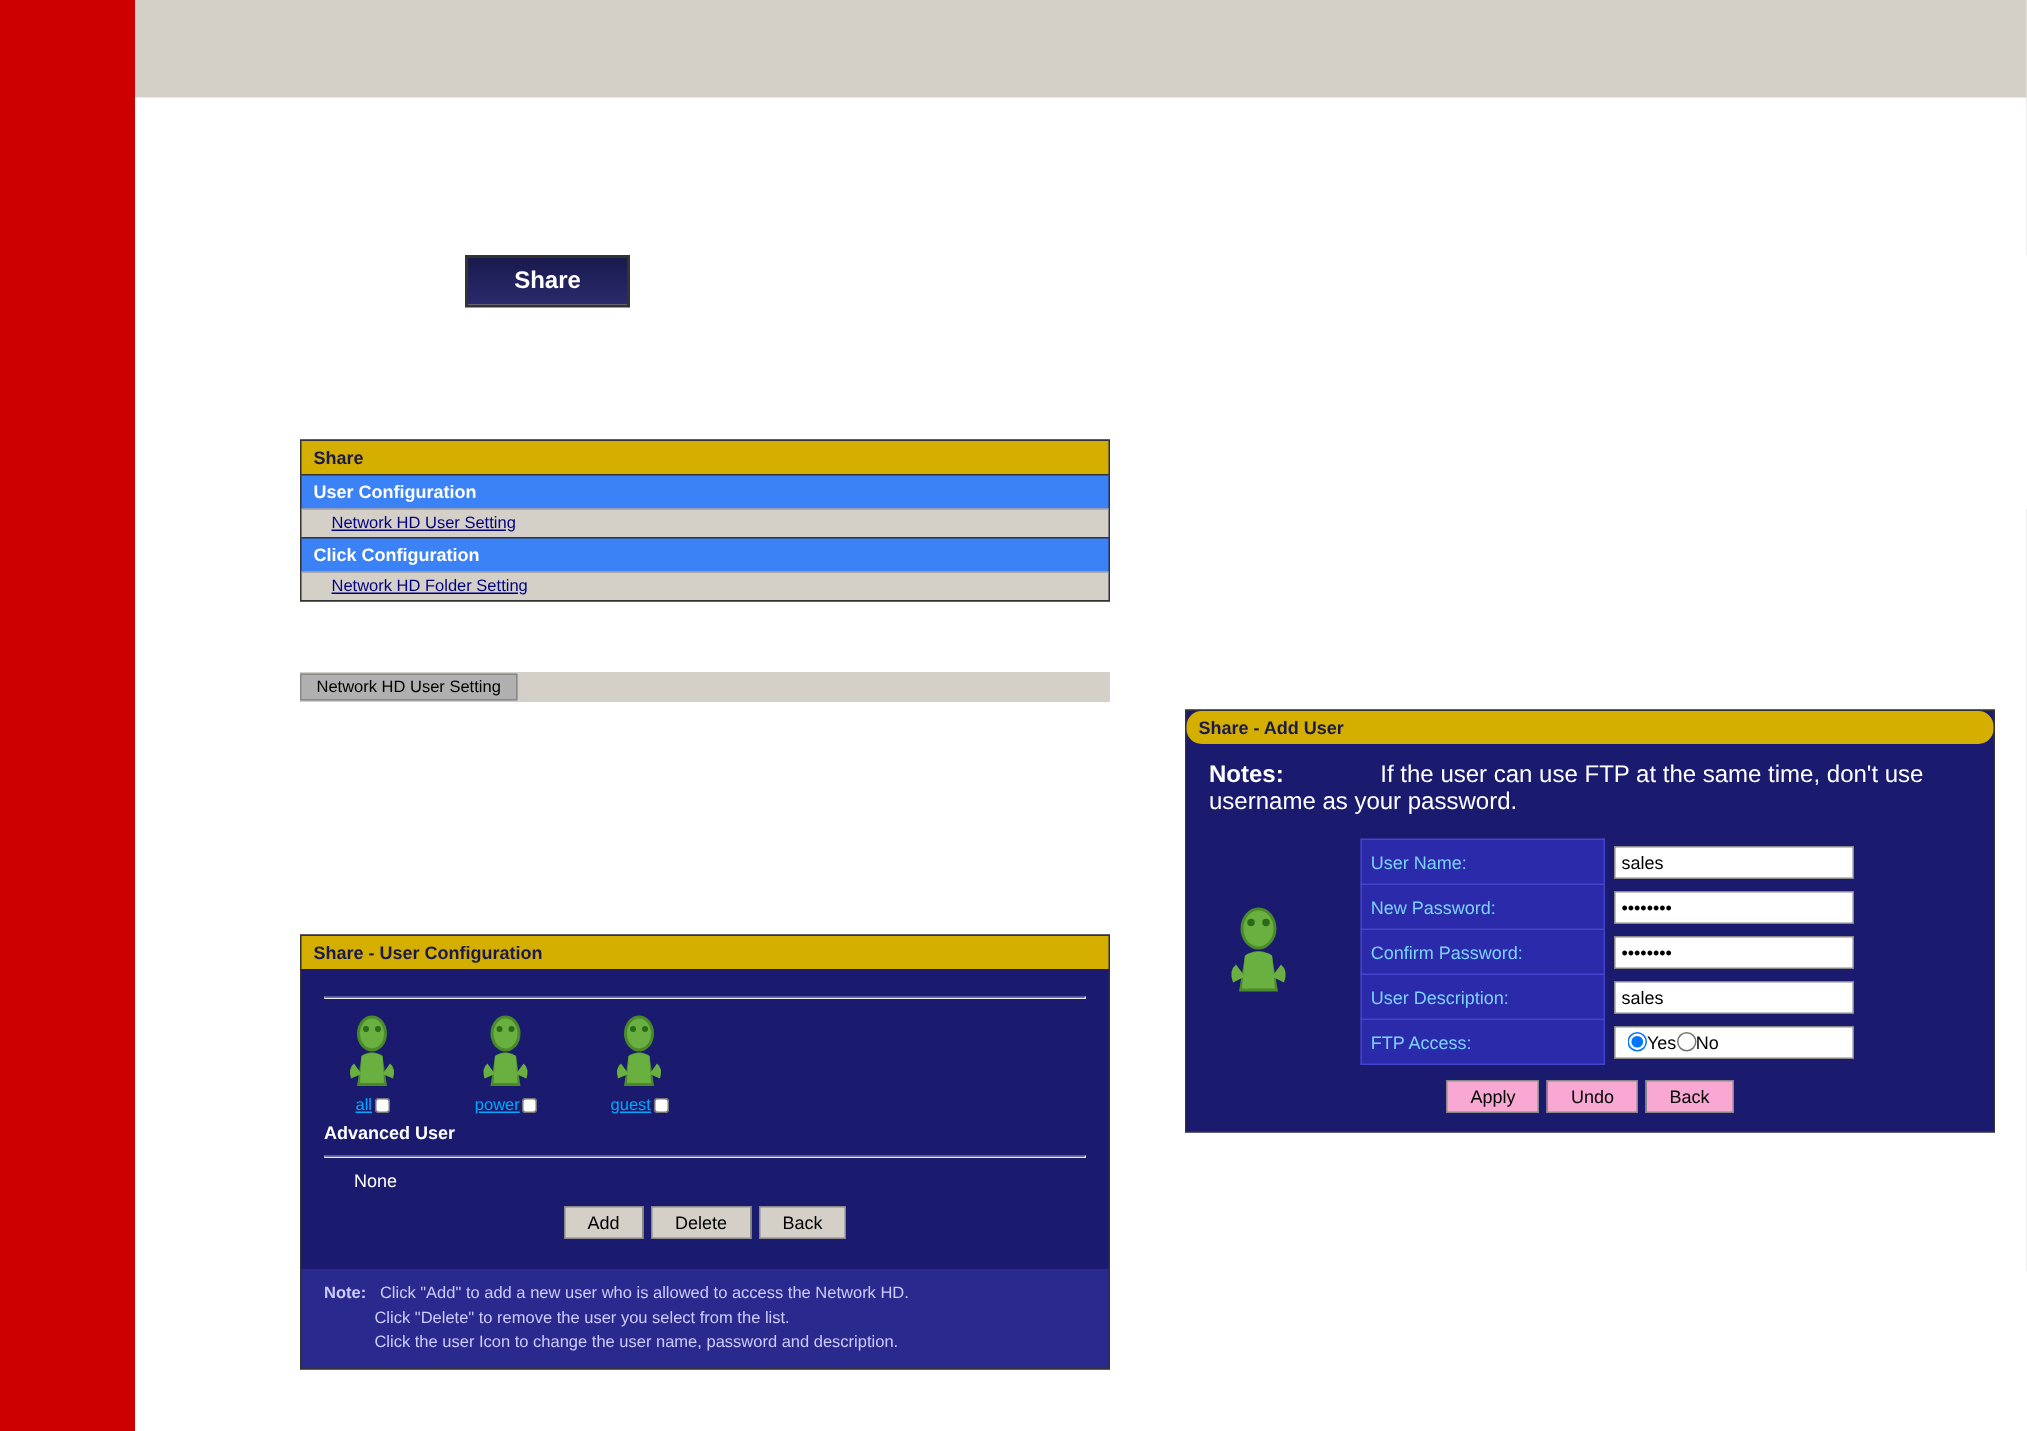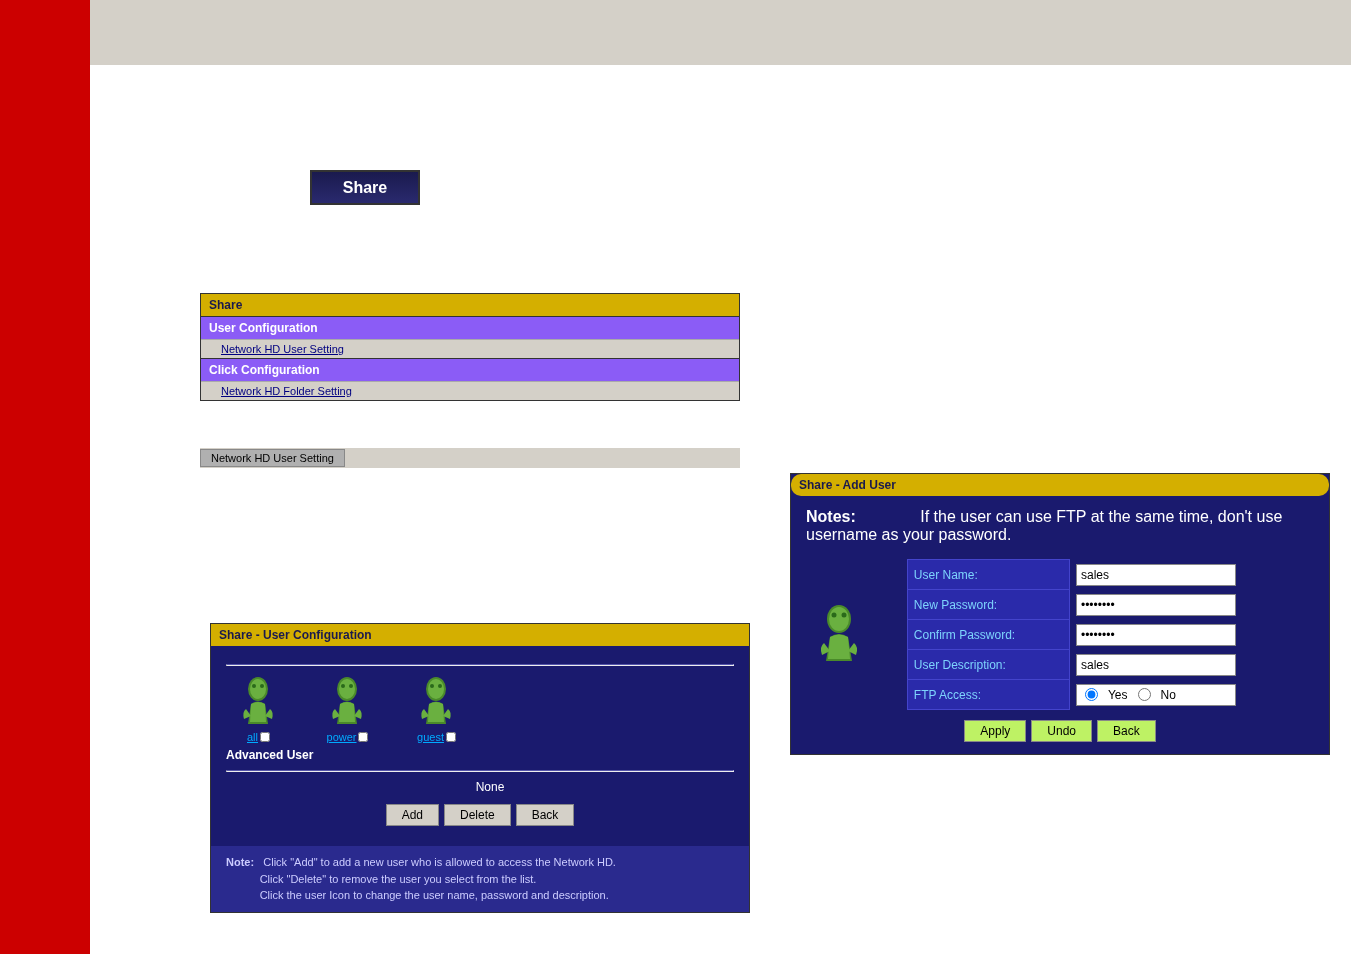--- a/index.html
+++ b/index.html
@@ -73,21 +73,21 @@
 
     .share-nav-panel .panel-title {
       background: #d4af00;
       color: #1a1a4e;
       font-weight: bold;
       padding: 4px 8px;
       font-size: 12px;
     }
 
     .share-nav-panel .section-header {
-      background: #8b5cf6;
+      background: #3b82f6;
       color: white;
       padding: 4px 8px;
       font-weight: bold;
       font-size: 12px;
       border-top: 1px solid #333;
     }
 
     .share-nav-panel .nav-item {
       background: #d4d0c8;
       color: #000080;
@@ -118,21 +118,21 @@
       color: #000;
       margin-right: 2px;
       height: 18px;
       display: flex;
       align-items: center;
     }
 
     
     .user-config-panel {
       position: absolute;
-      left: 120px;
+      left: 110px;
       top: 558px;
       width: 540px;
       background: #1a1a6e;
       border: 1px solid #333;
     }
 
     .user-config-panel .panel-title {
       background: #d4af00;
       color: #1a1a4e;
       font-weight: bold;
@@ -192,21 +192,20 @@
       font-weight: bold;
       color: white;
       font-size: 12px;
       margin-bottom: 5px;
     }
 
     .none-label {
       color: white;
       font-size: 12px;
       padding-left: 20px;
-      text-align: center;
     }
 
     .button-row {
       display: flex;
       gap: 5px;
       justify-content: center;
       margin: 10px 0;
     }
 
     .btn-add, .btn-delete, .btn-back {
@@ -292,21 +291,20 @@
       padding: 2px 4px;
       border: 1px solid #888;
       background: white;
       width: 160px;
       height: 22px;
     }
 
     .ftp-radio-group {
       display: flex;
       align-items: center;
-      gap: 10px;
       background: white;
       border: 1px solid #888;
       padding: 2px 8px;
       font-size: 12px;
       color: #000;
       width: 160px;
       height: 22px;
     }
 
     .add-user-buttons {
@@ -314,21 +312,21 @@
       gap: 5px;
       justify-content: center;
       margin-top: 10px;
     }
 
     .btn-apply, .btn-undo, .btn-back2 {
       padding: 3px 15px;
       font-size: 12px;
       border: 1px solid #888;
       cursor: pointer;
-      background: #bef264;
+      background: #f9a8d4;
       color: #000;
     }
 
     
     svg.avatar-svg {
       width: 45px;
       height: 55px;
     }
 
     svg.avatar-svg-lg {

